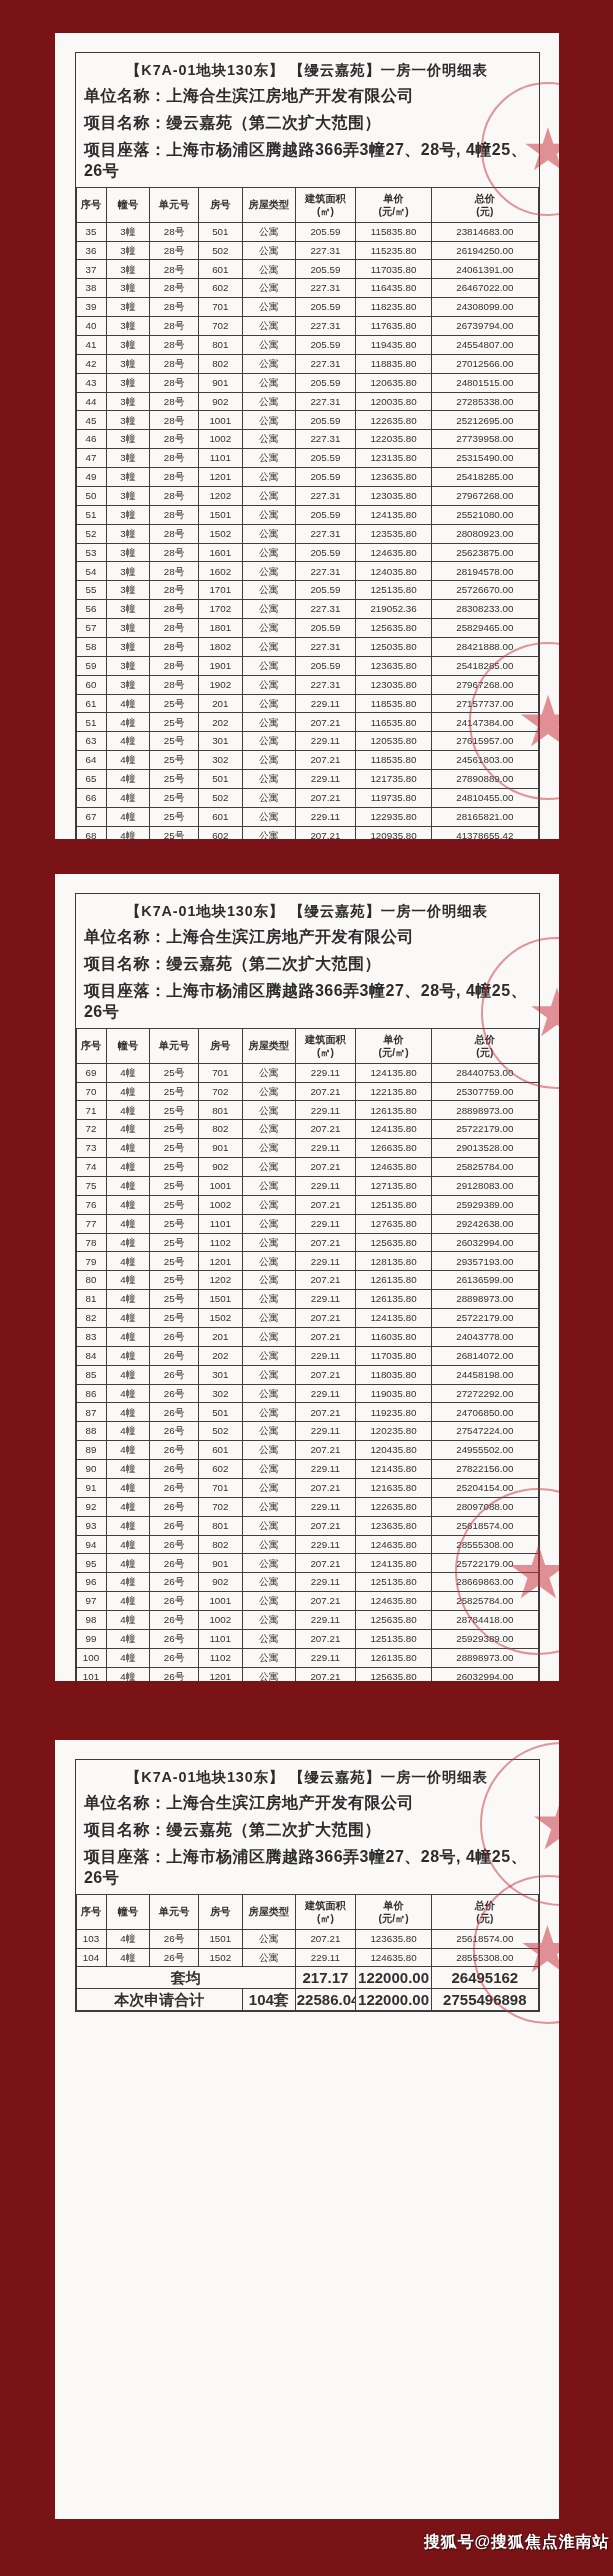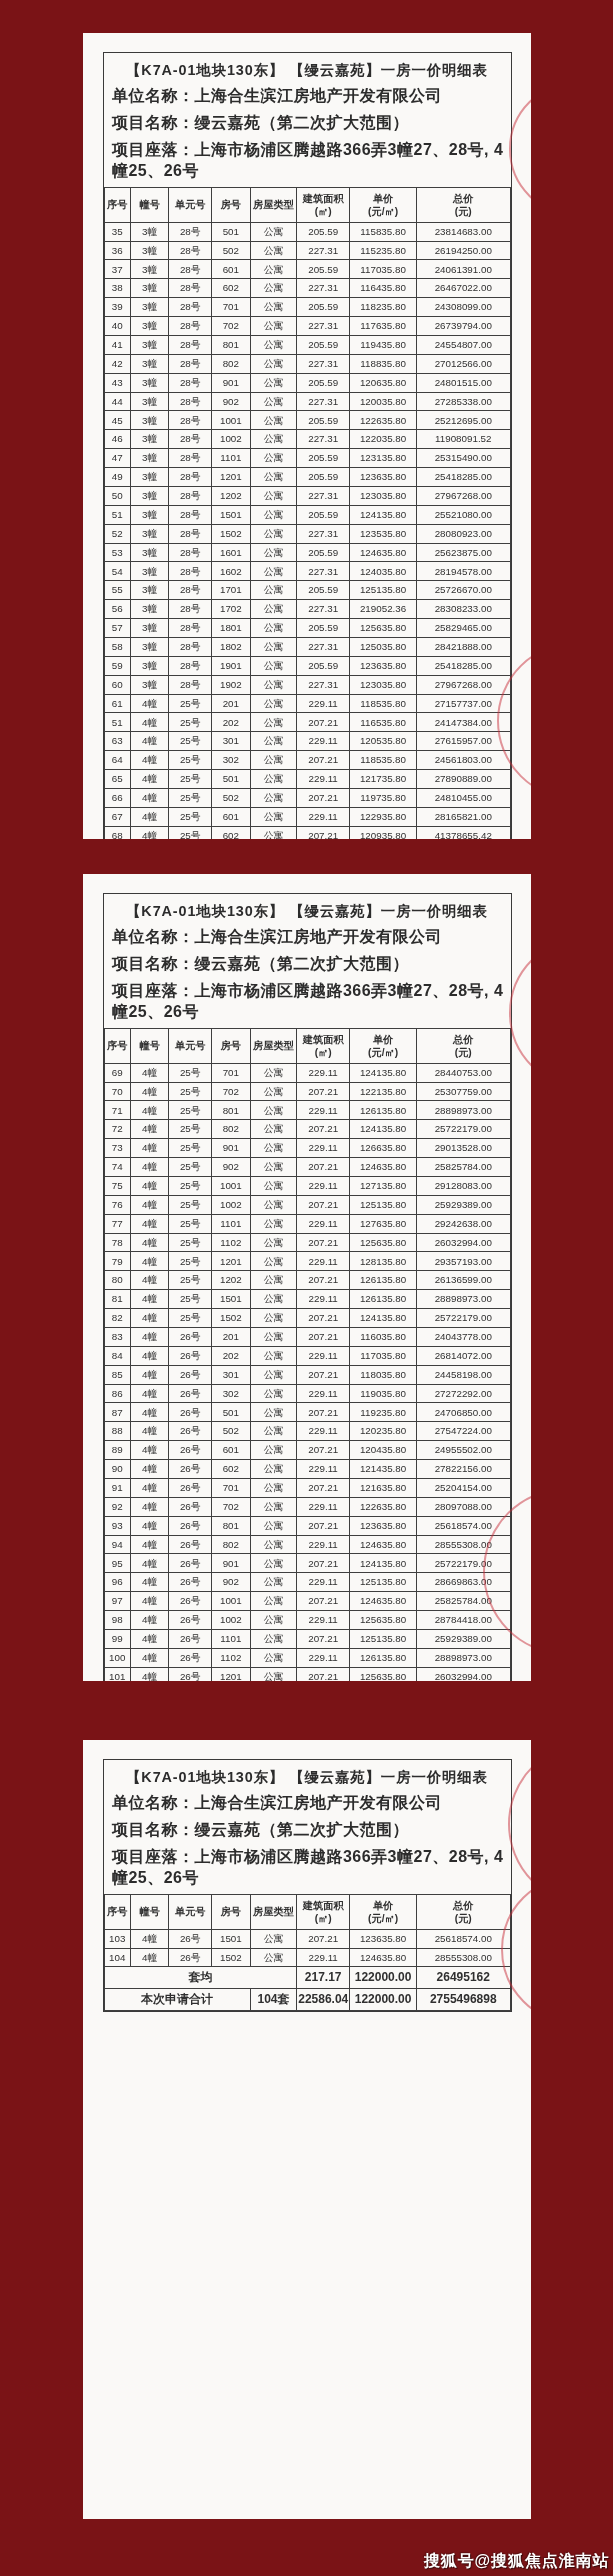--- a/index.html
+++ b/index.html
@@ -1,41 +1,41 @@
 <!DOCTYPE html>
 <html style="--bg: #7a1316; --page: #faf9f7;font-size:15px"><head>
 <meta charset="utf-8">
 <style>
   * { margin:0; padding:0; box-sizing:border-box; }
   html,body { background:#5d0f11; }
   body { font-family:"Liberation Sans", sans-serif; }
   .canvas { position:relative; width:614px; height:2576px; margin:0 auto;
             background:var(--bg,#7a1316); overflow:hidden; }
-  .page { position:relative; width:448px; margin:0 auto; background:var(--page,#faf9f7);
+  .page { position:relative; width:504px; margin:0 auto; background:var(--page,#faf9f7);
           overflow:hidden; }
   .page1 { height:806px; margin-top:33px; }
   .page2 { height:807px; margin-top:35px; }
   .page3 { height:779px; margin-top:59px; }
   .sheet { margin:18.6px 19.5px 0 19.5px; border:1.9px solid #3a3a3a; background:transparent; }
   .doc-title { text-align:center; font-size:14.4px; font-weight:700; color:#2c2c2c;
                padding:8.4px 3.7px 6.5px 3.7px; letter-spacing:0.9px; }
   .info-line { font-size:16px; font-weight:700; color:#2c2c2c; padding:0 0 5.6px 8.4px;
                letter-spacing:0.5px; }
   table.price-table { width:100%; border-collapse:collapse; table-layout:fixed; margin-top:0; }
   table.price-table th, table.price-table td {
       border:0.9px solid #3f3f3f; text-align:center; color:#303030; overflow:hidden; }
   table.price-table th { font-size:10.2px; font-weight:700; padding:3.7px 0.9px; line-height:13px; }
   table.price-table th .sub { font-weight:700; }
   table.price-table td { font-size:9.8px; font-weight:400; padding:2.2px 0.9px; line-height:13.5px; }
-  tr.avg-row td, tr.total-row td { font-weight:700; font-size:12px; padding:3.7px 0.9px; }
+  tr.avg-row td, tr.total-row td { font-weight:700; font-size:15px; padding:3.7px 0.9px; }
   .seal { position:absolute; border-radius:50%;
           border:2.8px solid rgba(199,48,60,.50); filter:blur(0.4px); pointer-events:none; }
   .seal .star { position:absolute; inset:0; display:flex; align-items:center;
                 justify-content:center; color:rgba(199,48,60,.52); }
-  .watermark { position:absolute; right:4.6px; bottom:4px; color:#ffffff; font-weight:700;
+  .watermark { position:absolute; right:4.6px; bottom:23px; color:#ffffff; font-weight:700;
                font-size:16px; letter-spacing:0.9px;
                text-shadow:0.9px 0.9px 0.9px rgba(40,10,10,.85), -0.9px -0.9px 0.9px rgba(40,10,10,.4); }
 </style>
 </head>
 <body>
 
 <div class="canvas">
 
   <section class="page page1">
     <div class="sheet">
@@ -203,21 +203,21 @@
               <td>25212695.00</td>
             </tr>
             <tr>
               <td>46</td>
               <td>3幢</td>
               <td>28号</td>
               <td>1002</td>
               <td>公寓</td>
               <td>227.31</td>
               <td>122035.80</td>
-              <td>11908091.52</td>
+              <td>27739958.00</td>
             </tr>
             <tr>
               <td>47</td>
               <td>3幢</td>
               <td>28号</td>
               <td>1101</td>
               <td>公寓</td>
               <td>205.59</td>
               <td>123135.80</td>
               <td>25315490.00</td>

